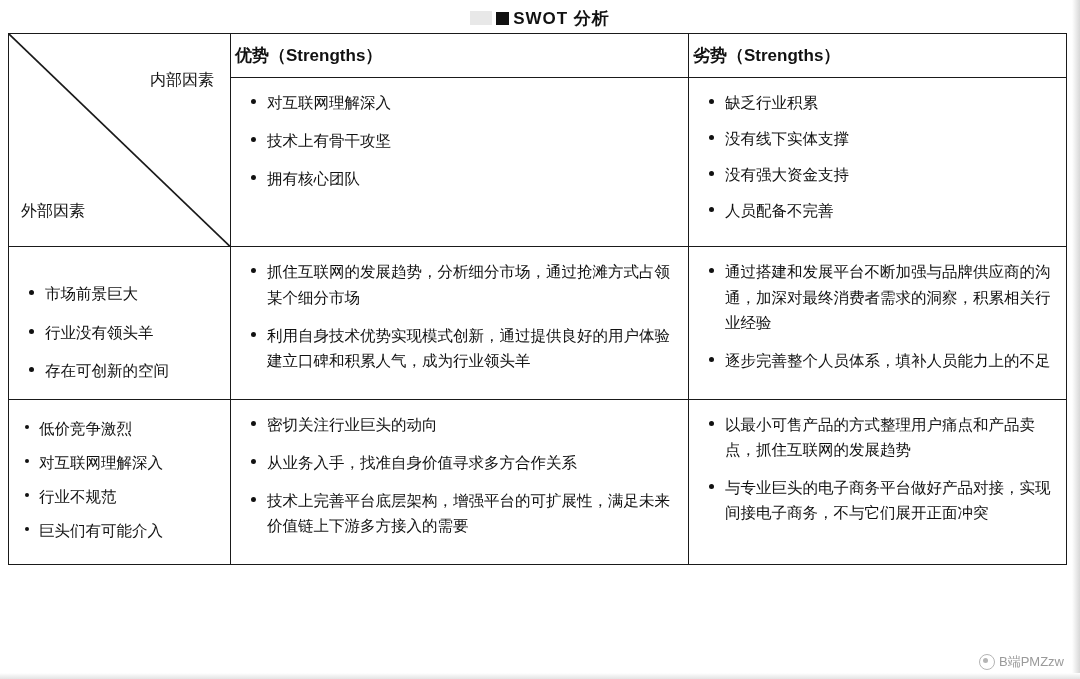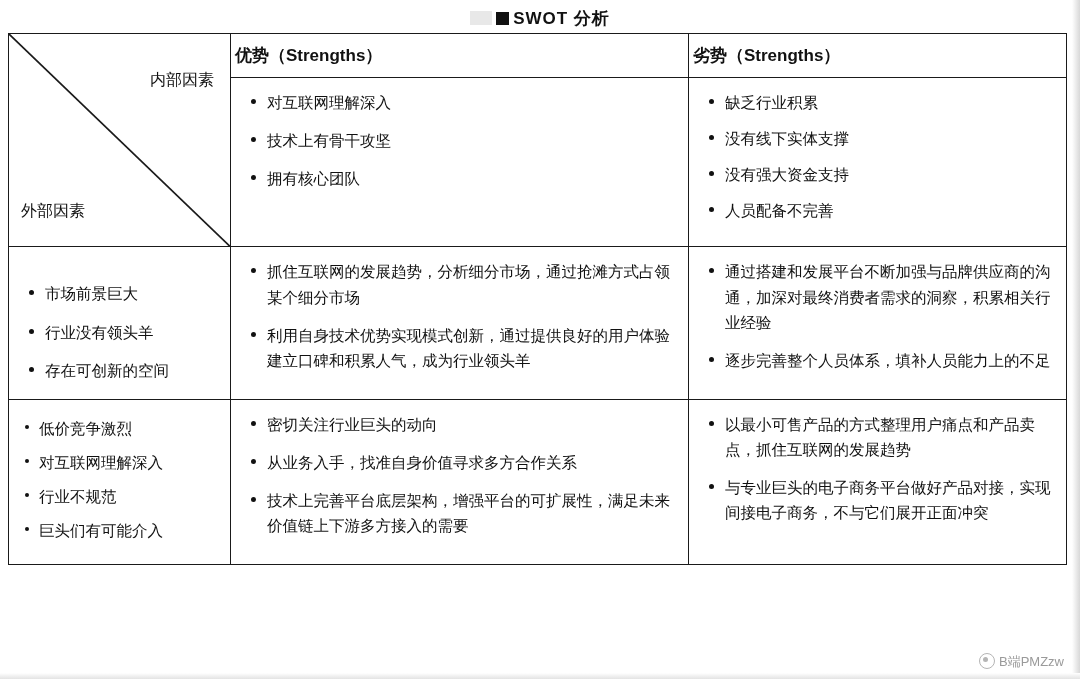--- a/index.html
+++ b/index.html
@@ -151,20 +151,21 @@
     height: 4px;
   }
   ul.bul.wide li { margin-bottom: 11px; }
 
   
   .watermark {
     position: absolute;
     right: 16px;
     bottom: 8px;
     display: flex;
+    align-items: center;
     gap: 4px;
     font-size: 13px;
     color: #9a9a9a;
     font-family: "Liberation Sans", "DejaVu Sans", sans-serif;
   }
   .wm-circle {
     width: 14px;
     height: 14px;
     border-radius: 50%;
     border: 1.5px solid #b5b5b5;

